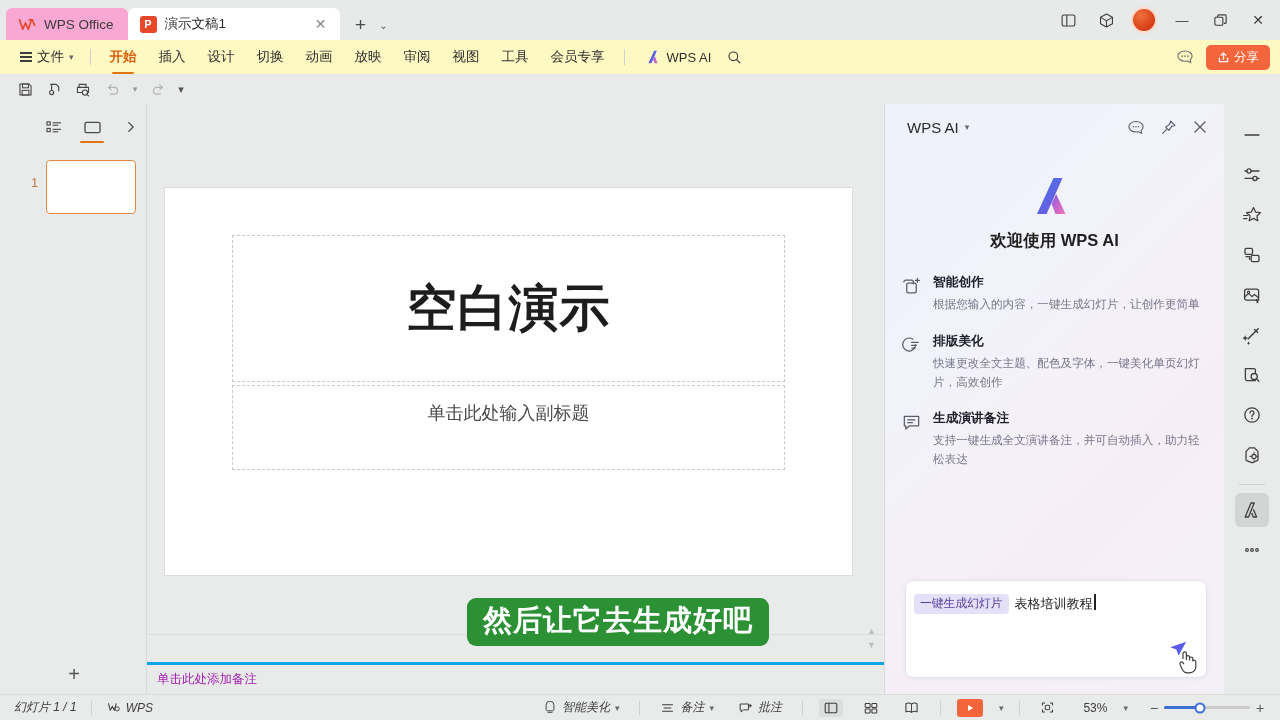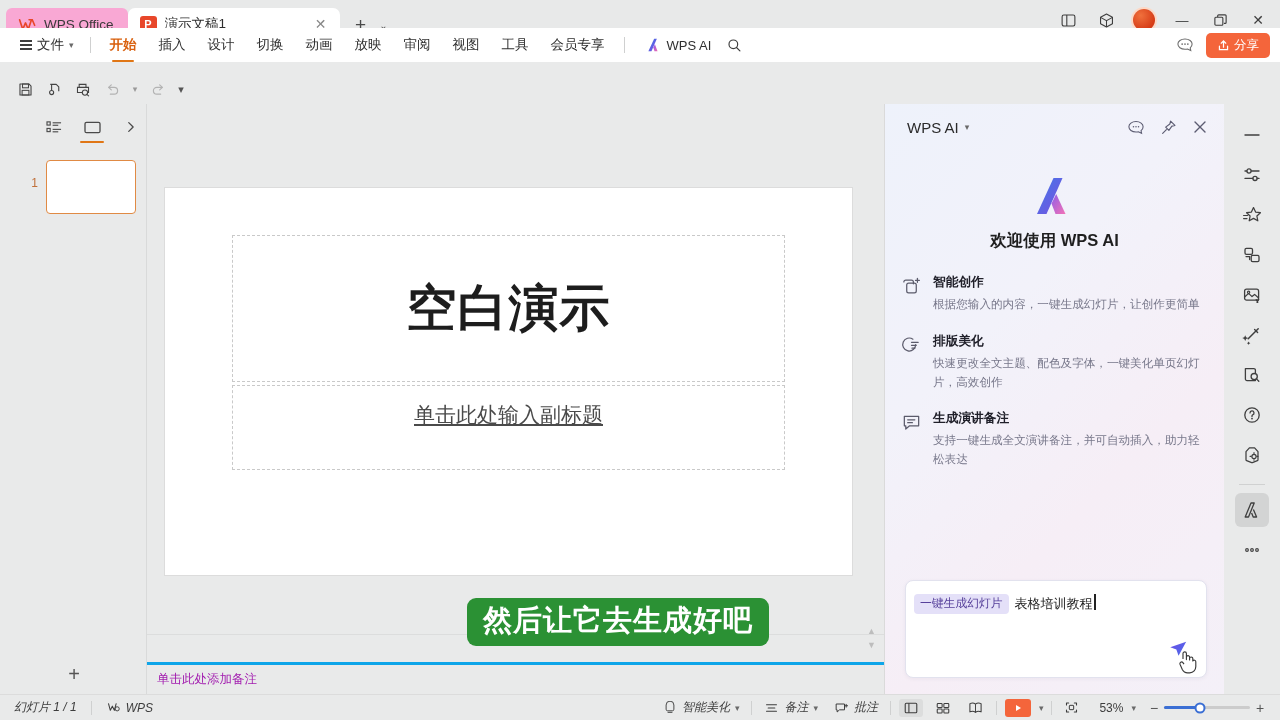--- a/index.html
+++ b/index.html
@@ -44,22 +44,22 @@
   .title-right { position: absolute; right: 0; top: 0; height: 40px; display: flex; align-items: center; gap: 2px; padding-right: 4px; }
   .tb-btn { width: 36px; height: 32px; display: flex; align-items: center; justify-content: center; color: #3e3e3e; }
   .avatar {
     width: 22px; height: 22px; border-radius: 50%;
     background: radial-gradient(circle at 35% 30%, #f0703c, #d63c17 70%);
     box-shadow: 0 0 0 2px #fdd9c6;
   }
 
   
   .menubar {
-    position: absolute; top: 28px; left: 0; width: 1280px; height: 34px;
-    background: #ffffff; display: flex; align-items: center; padding-left: 12px;
+    position: absolute; top: 40px; left: 0; width: 1280px; height: 34px;
+    background: #fef9c3; display: flex; align-items: center; padding-left: 12px;
     font-size: 13.5px; color: #2f2f2f;
   }
   .file-menu { display: flex; align-items: center; gap: 5px; padding: 0 8px; height: 26px; }
   .hamburger { display: inline-flex; flex-direction: column; gap: 2.5px; }
   .hamburger i { display: block; width: 12px; height: 1.4px; background: #3d3d3d; }
   .caret { font-size: 9px; color: #6a6a6a; }
   .menu-sep { width: 1px; height: 16px; background: #cfd0d0; margin: 0 8px; }
   .menu-item { padding: 3px 11px; position: relative; white-space: nowrap; }
   .menu-item.active { color: #d9600e; font-weight: 600; }
   .menu-item.active::after {
@@ -115,21 +115,21 @@
     position: absolute; left: 18px; top: 84px; width: 687px; height: 387px;
     background: #ffffff; box-shadow: 0 0 0 1px #dcdcdc;
   }
   .ph {
     position: absolute; border: 1px dashed #c9c9c9;
     display: flex; align-items: center; justify-content: center; text-align: center;
   }
   .ph-title { left: 67px; top: 47px; width: 553px; height: 147px; }
   .ph-title span { font-size: 50px; font-weight: 700; color: #1d1d1d; letter-spacing: 1px; }
   .ph-sub { left: 67px; top: 197px; width: 553px; height: 85px; align-items: flex-start; padding-top: 15px; }
-  .ph-sub span { font-size: 21px; color: #4a4a4a; text-decoration: underline; }
+  .ph-sub span { font-size: 18px; color: #4a4a4a; }
 
   .scroll-arrows { position: absolute; right: 8px; top: 524px; display: flex; flex-direction: column; gap: 7px; align-items: center; }
   .scroll-arrows i { width: 9px; height: 7px; display: block; color: #bdbdbd; font-size: 9px; line-height: 7px; text-align: center; font-style: normal; }
 
   .notes {
     position: absolute; left: 0; bottom: 0; width: 738px; height: 32px;
     border-top: 3px solid #0ea5e9; padding-left: 10px; display: flex; align-items: center;
     font-size: 12.5px; color: #a21caf;
   }
   .notes-divider { position: absolute; left: 0; bottom: 32px; width: 738px; height: 28px; border-top: 1px solid #dcdddd; }
@@ -196,21 +196,21 @@
 
   
   .statusbar {
     position: absolute; left: 0; bottom: 0; width: 1280px; height: 26px;
     background: #e9eaea; border-top: 1px solid #dcdcdc;
     display: flex; align-items: center; font-size: 12px; color: #3d3d3d;
   }
   .sb-left { display: flex; align-items: center; gap: 10px; padding-left: 10px; }
   .sb-item { display: flex; align-items: center; gap: 5px; padding: 0 4px; font-style: italic; }
   .sb-div { width: 1px; height: 14px; background: #cfd0d0; }
-  .sb-right { margin-left: auto; display: flex; align-items: center; gap: 8px; padding-right: 10px; }
+  .sb-right { margin-left: auto; display: flex; align-items: center; gap: 16px; padding-right: 10px; }
   .play-btn {
     width: 26px; height: 18px; border-radius: 3px; background: #f4653b;
     display: flex; align-items: center; justify-content: center;
   }
   .zoom-slider { display: flex; align-items: center; gap: 0; width: 126px; }
   .zs-track { position: relative; flex: 1; height: 3px; background: #cccccc; border-radius: 2px; }
   .zs-fill { position: absolute; left: 0; top: 0; height: 3px; width: 42%; background: #3b6fd4; border-radius: 2px; }
   .zs-knob { position: absolute; left: 42%; top: 50%; transform: translate(-50%,-50%);
              width: 11px; height: 11px; border-radius: 50%; background: #fff; border: 2.5px solid #3b6fd4; }
   .zs-btn { width: 20px; display: flex; align-items: center; justify-content: center; color: #555; font-size: 14px; }

